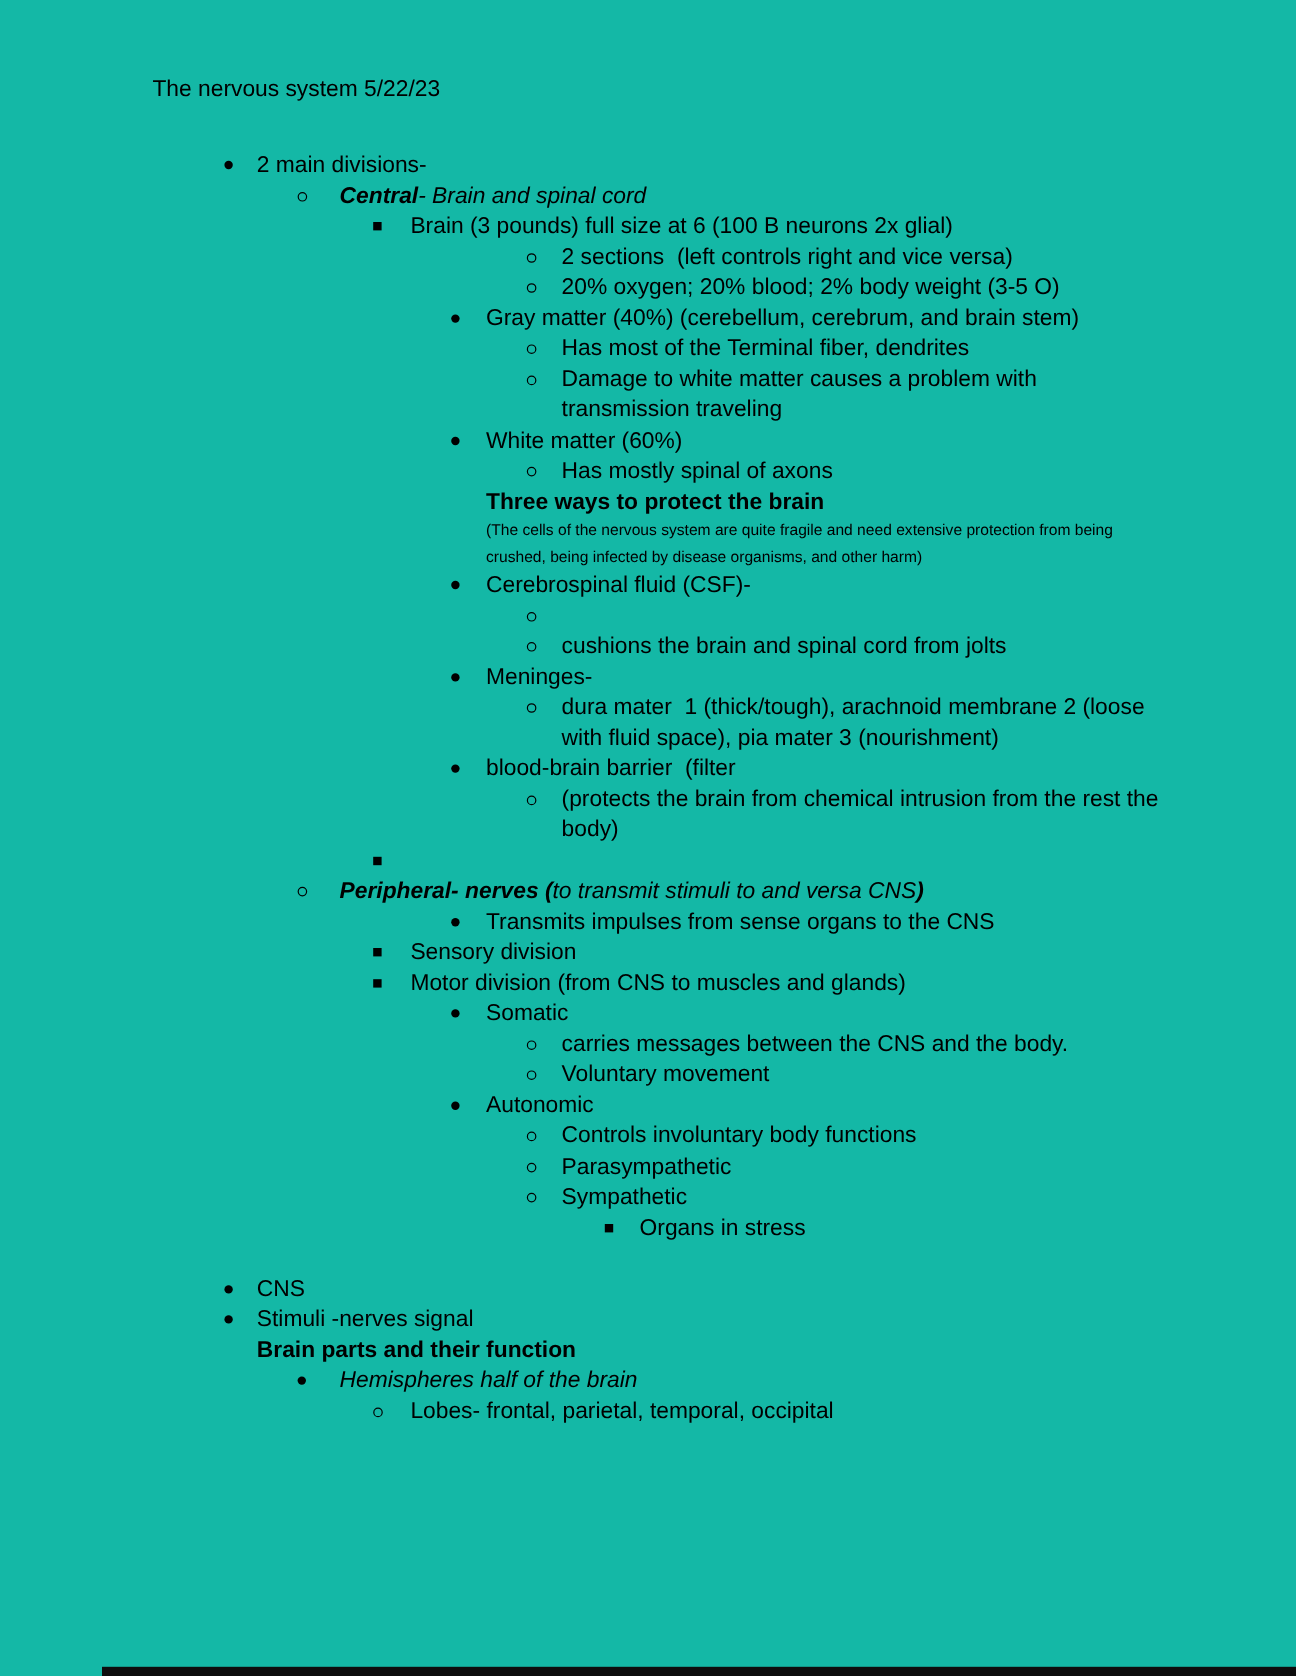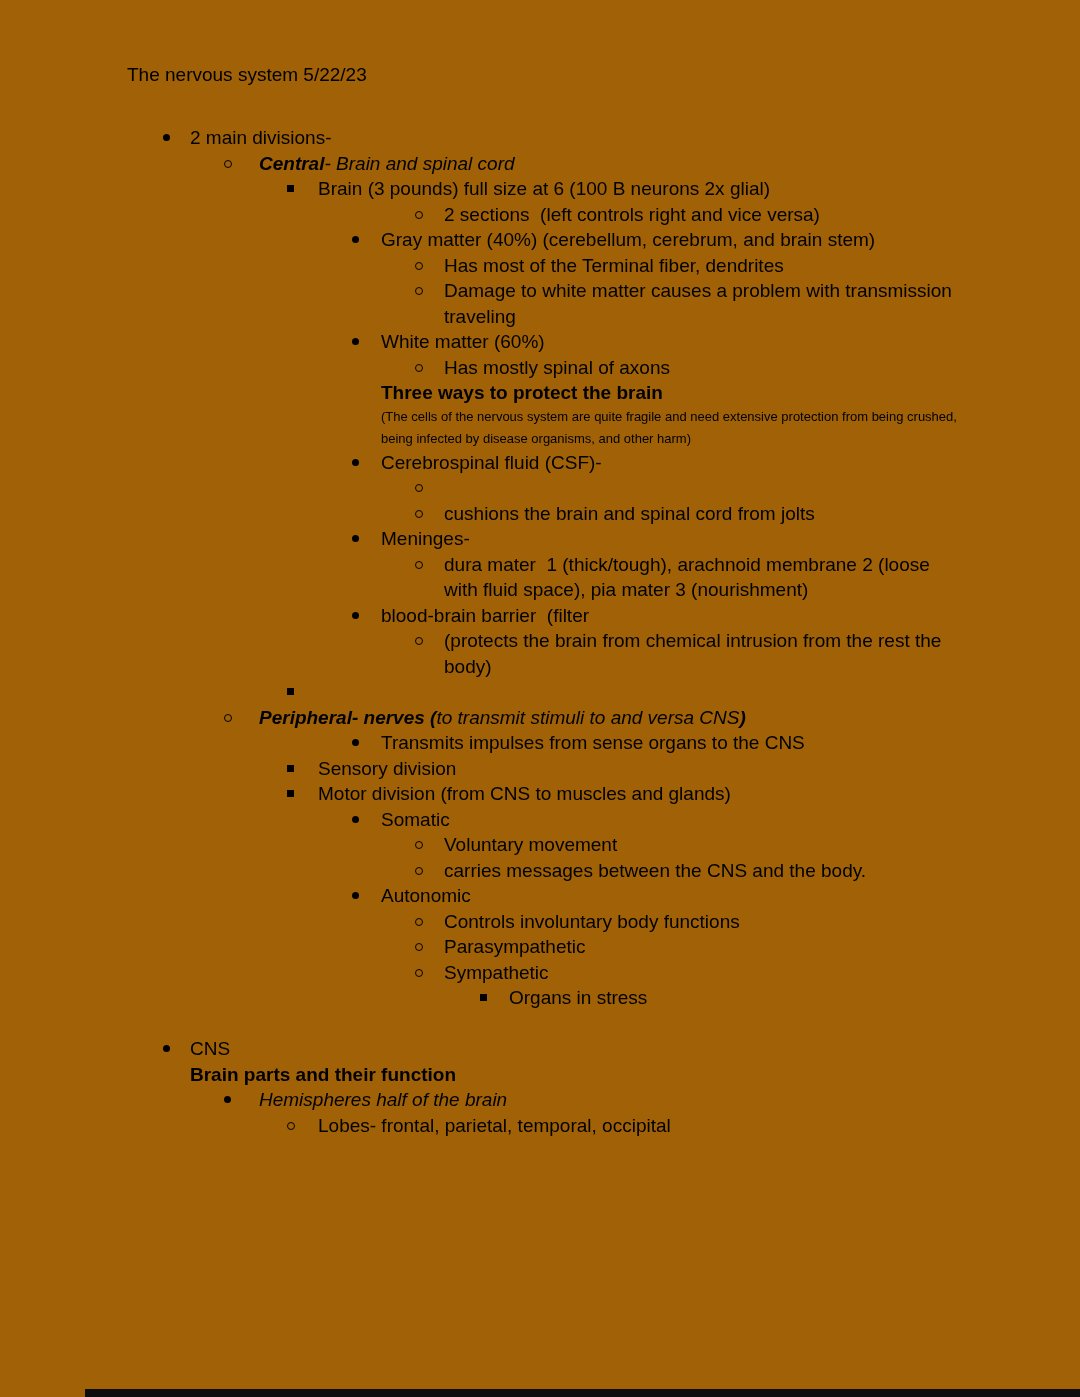--- a/index.html
+++ b/index.html
@@ -9,37 +9,38 @@
     height: 1397px;
     background: #ffffff;
     position: relative;
     overflow: hidden;
     font-family: "Liberation Sans", "DejaVu Sans", sans-serif;
     color: #000000;
   }
   .page {
     position: absolute;
     inset: 0;
-    background: #a16207;
+    background: #14b8a6;
   }
   .doc-title {
     padding: 62px 127px 0 127px;
     font-size: 19px;
     line-height: 26px;
     margin-bottom: 37px;
     white-space: pre-wrap;
   }
   .doc-body { width: 1080px; }
   .doc-line {
     position: relative;
     font-size: 19px;
     line-height: 25.5px;
     min-height: 25.5px;
     padding-right: 112px;
     white-space: pre-wrap;
+    margin-left: 24px;
   }
   .doc-line.small {
     font-size: 13px;
     line-height: 22px;
     min-height: 22px;
   }
   
   .lv1 { padding-left: 190px; }
   .lv2 { padding-left: 259px; font-style: italic; }
   .lv3 { padding-left: 318px; }
@@ -71,48 +72,50 @@
 <body>
 
 <div class="page">
   <div class="doc-title">The nervous system 5/22/23</div>
 
   <div class="doc-body">
       <div class="doc-line lv1"><span class="marker disc"></span><span><span>2 main divisions-</span></span></div>
       <div class="doc-line lv2"><span class="marker circle"></span><span><span class="bold">Central</span><span>- Brain and spinal cord</span></span></div>
       <div class="doc-line lv3"><span class="marker square"></span><span><span>Brain (3 pounds) full size at 6 (100 B neurons 2x glial)</span></span></div>
       <div class="doc-line lv5"><span class="marker circle"></span><span><span>2 sections  (left controls right and vice versa)</span></span></div>
+      <div class="doc-line lv5"><span class="marker circle"></span><span><span>20% oxygen; 20% blood; 2% body weight (3-5 O)</span></span></div>
       <div class="doc-line lv4"><span class="marker disc"></span><span><span>Gray matter (40%) (cerebellum, cerebrum, and brain stem)</span></span></div>
       <div class="doc-line lv5"><span class="marker circle"></span><span><span>Has most of the Terminal fiber, dendrites</span></span></div>
       <div class="doc-line lv5"><span class="marker circle"></span><span><span>Damage to white matter causes a problem with transmission traveling</span></span></div>
       <div class="doc-line lv4"><span class="marker disc"></span><span><span>White matter (60%)</span></span></div>
       <div class="doc-line lv5"><span class="marker circle"></span><span><span>Has mostly spinal of axons</span></span></div>
       <div class="doc-line lv4"><span><span class="bold">Three ways to protect the brain</span></span></div>
       <div class="doc-line lv4 small"><span><span>(The cells of the nervous system are quite fragile and need extensive protection from being crushed, being infected by disease organisms, and other harm)</span></span></div>
       <div class="doc-line lv4"><span class="marker disc"></span><span><span>Cerebrospinal fluid (CSF)-</span></span></div>
       <div class="doc-line lv5"><span class="marker circle"></span></div>
       <div class="doc-line lv5"><span class="marker circle"></span><span><span>cushions the brain and spinal cord from jolts</span></span></div>
       <div class="doc-line lv4"><span class="marker disc"></span><span><span>Meninges-</span></span></div>
       <div class="doc-line lv5"><span class="marker circle"></span><span><span>dura mater  1 (thick/tough), arachnoid membrane 2 (loose with fluid space), pia mater 3 (nourishment)</span></span></div>
       <div class="doc-line lv4"><span class="marker disc"></span><span><span>blood-brain barrier  (filter</span></span></div>
       <div class="doc-line lv5"><span class="marker circle"></span><span><span>(protects the brain from chemical intrusion from the rest the body)</span></span></div>
       <div class="doc-line lv3"><span class="marker square"></span><span><span></span></span></div>
       <div class="doc-line lv2"><span class="marker circle"></span><span><span class="bold">Peripheral- nerves (</span><span>to transmit stimuli to and versa CNS</span><span class="bold">)</span></span></div>
       <div class="doc-line lv4"><span class="marker disc"></span><span><span>Transmits impulses from sense organs to the CNS</span></span></div>
       <div class="doc-line lv3"><span class="marker square"></span><span><span>Sensory division</span></span></div>
       <div class="doc-line lv3"><span class="marker square"></span><span><span>Motor division (from CNS to muscles and glands)</span></span></div>
       <div class="doc-line lv4"><span class="marker disc"></span><span><span>Somatic</span></span></div>
+      <div class="doc-line lv5"><span class="marker circle"></span><span><span>carries messages between the CNS and the body.</span></span></div>
       <div class="doc-line lv5"><span class="marker circle"></span><span><span>Voluntary movement</span></span></div>
-      <div class="doc-line lv5"><span class="marker circle"></span><span><span>carries messages between the CNS and the body.</span></span></div>
       <div class="doc-line lv4"><span class="marker disc"></span><span><span>Autonomic</span></span></div>
       <div class="doc-line lv5"><span class="marker circle"></span><span><span>Controls involuntary body functions</span></span></div>
       <div class="doc-line lv5"><span class="marker circle"></span><span><span>Parasympathetic</span></span></div>
       <div class="doc-line lv5"><span class="marker circle"></span><span><span>Sympathetic</span></span></div>
       <div class="doc-line lv6"><span class="marker square"></span><span><span>Organs in stress</span></span></div>
       <div class="doc-line lv1"><span><span></span></span></div>
       <div class="doc-line lv1"><span class="marker disc"></span><span><span>CNS</span></span></div>
+      <div class="doc-line lv1"><span class="marker disc"></span><span><span>Stimuli -nerves signal</span></span></div>
       <div class="doc-line lv1"><span><span class="bold">Brain parts and their function</span></span></div>
       <div class="doc-line lv2"><span class="marker disc"></span><span><span>Hemispheres half of the brain</span></span></div>
       <div class="doc-line lv3"><span class="marker circle"></span><span><span>Lobes- frontal, parietal, temporal, occipital</span></span></div>
     </div>
 
   <div class="bottom-bar"></div>
 </div>
 
 </body></html>

